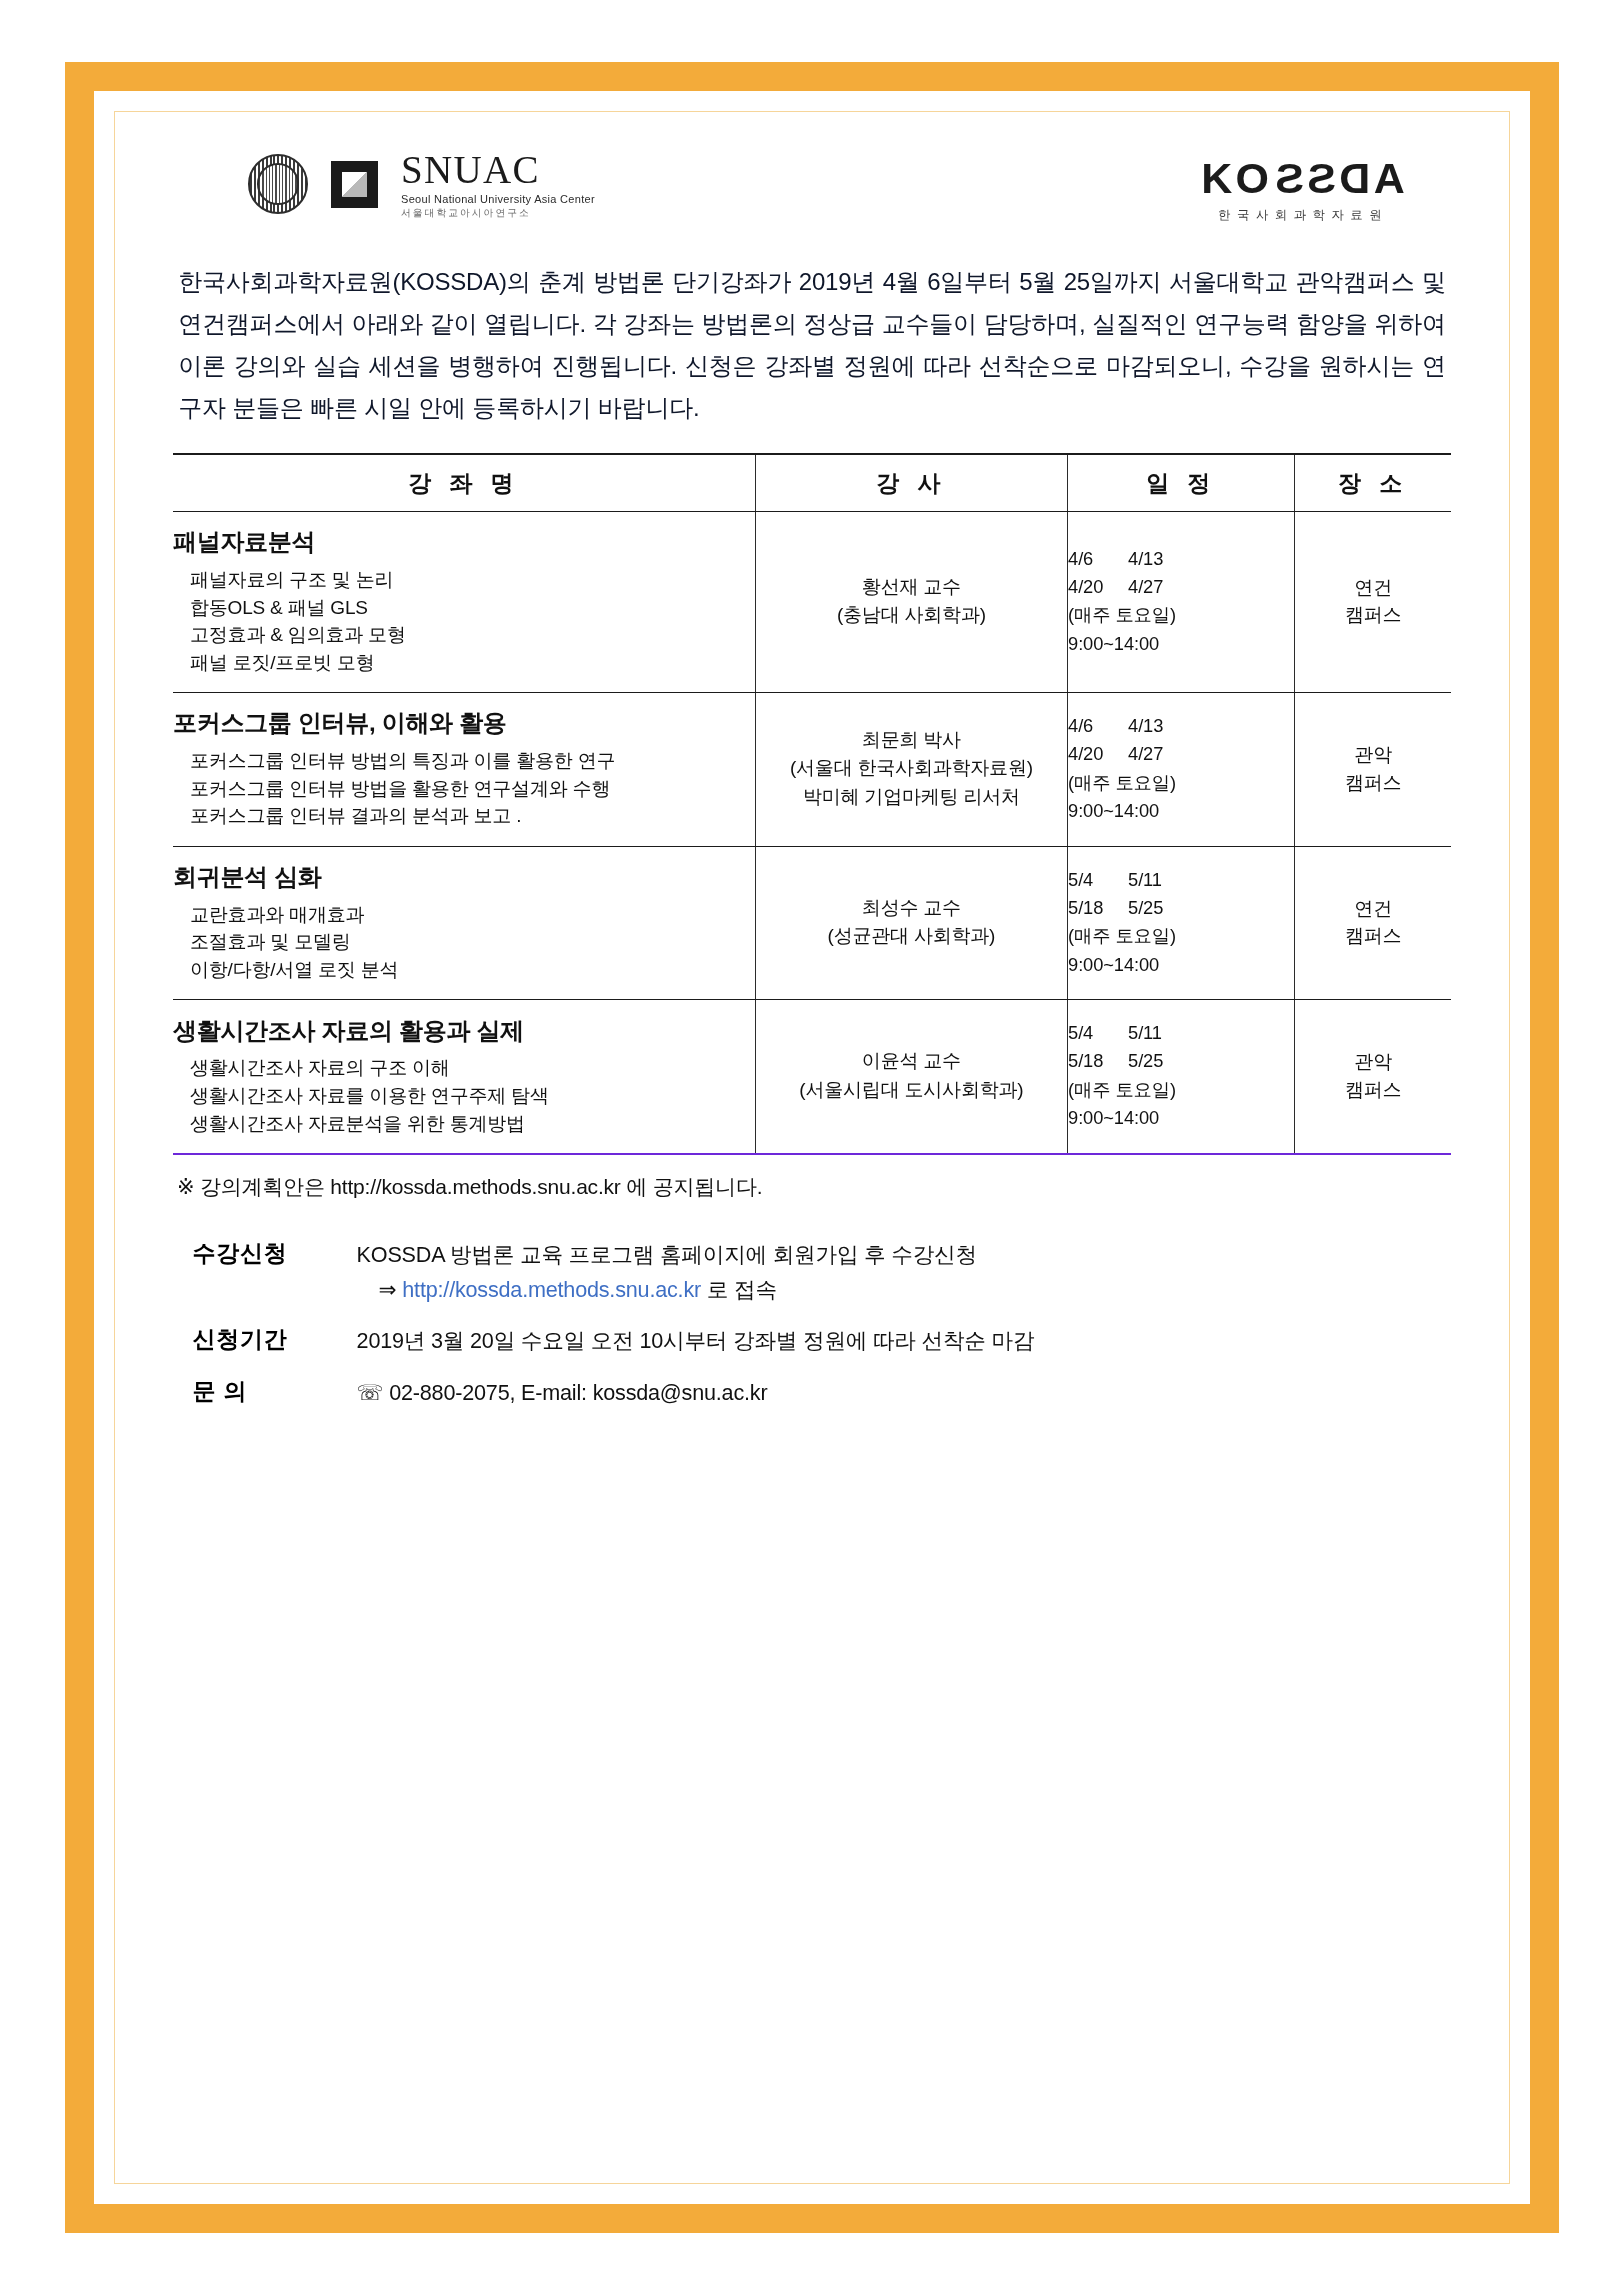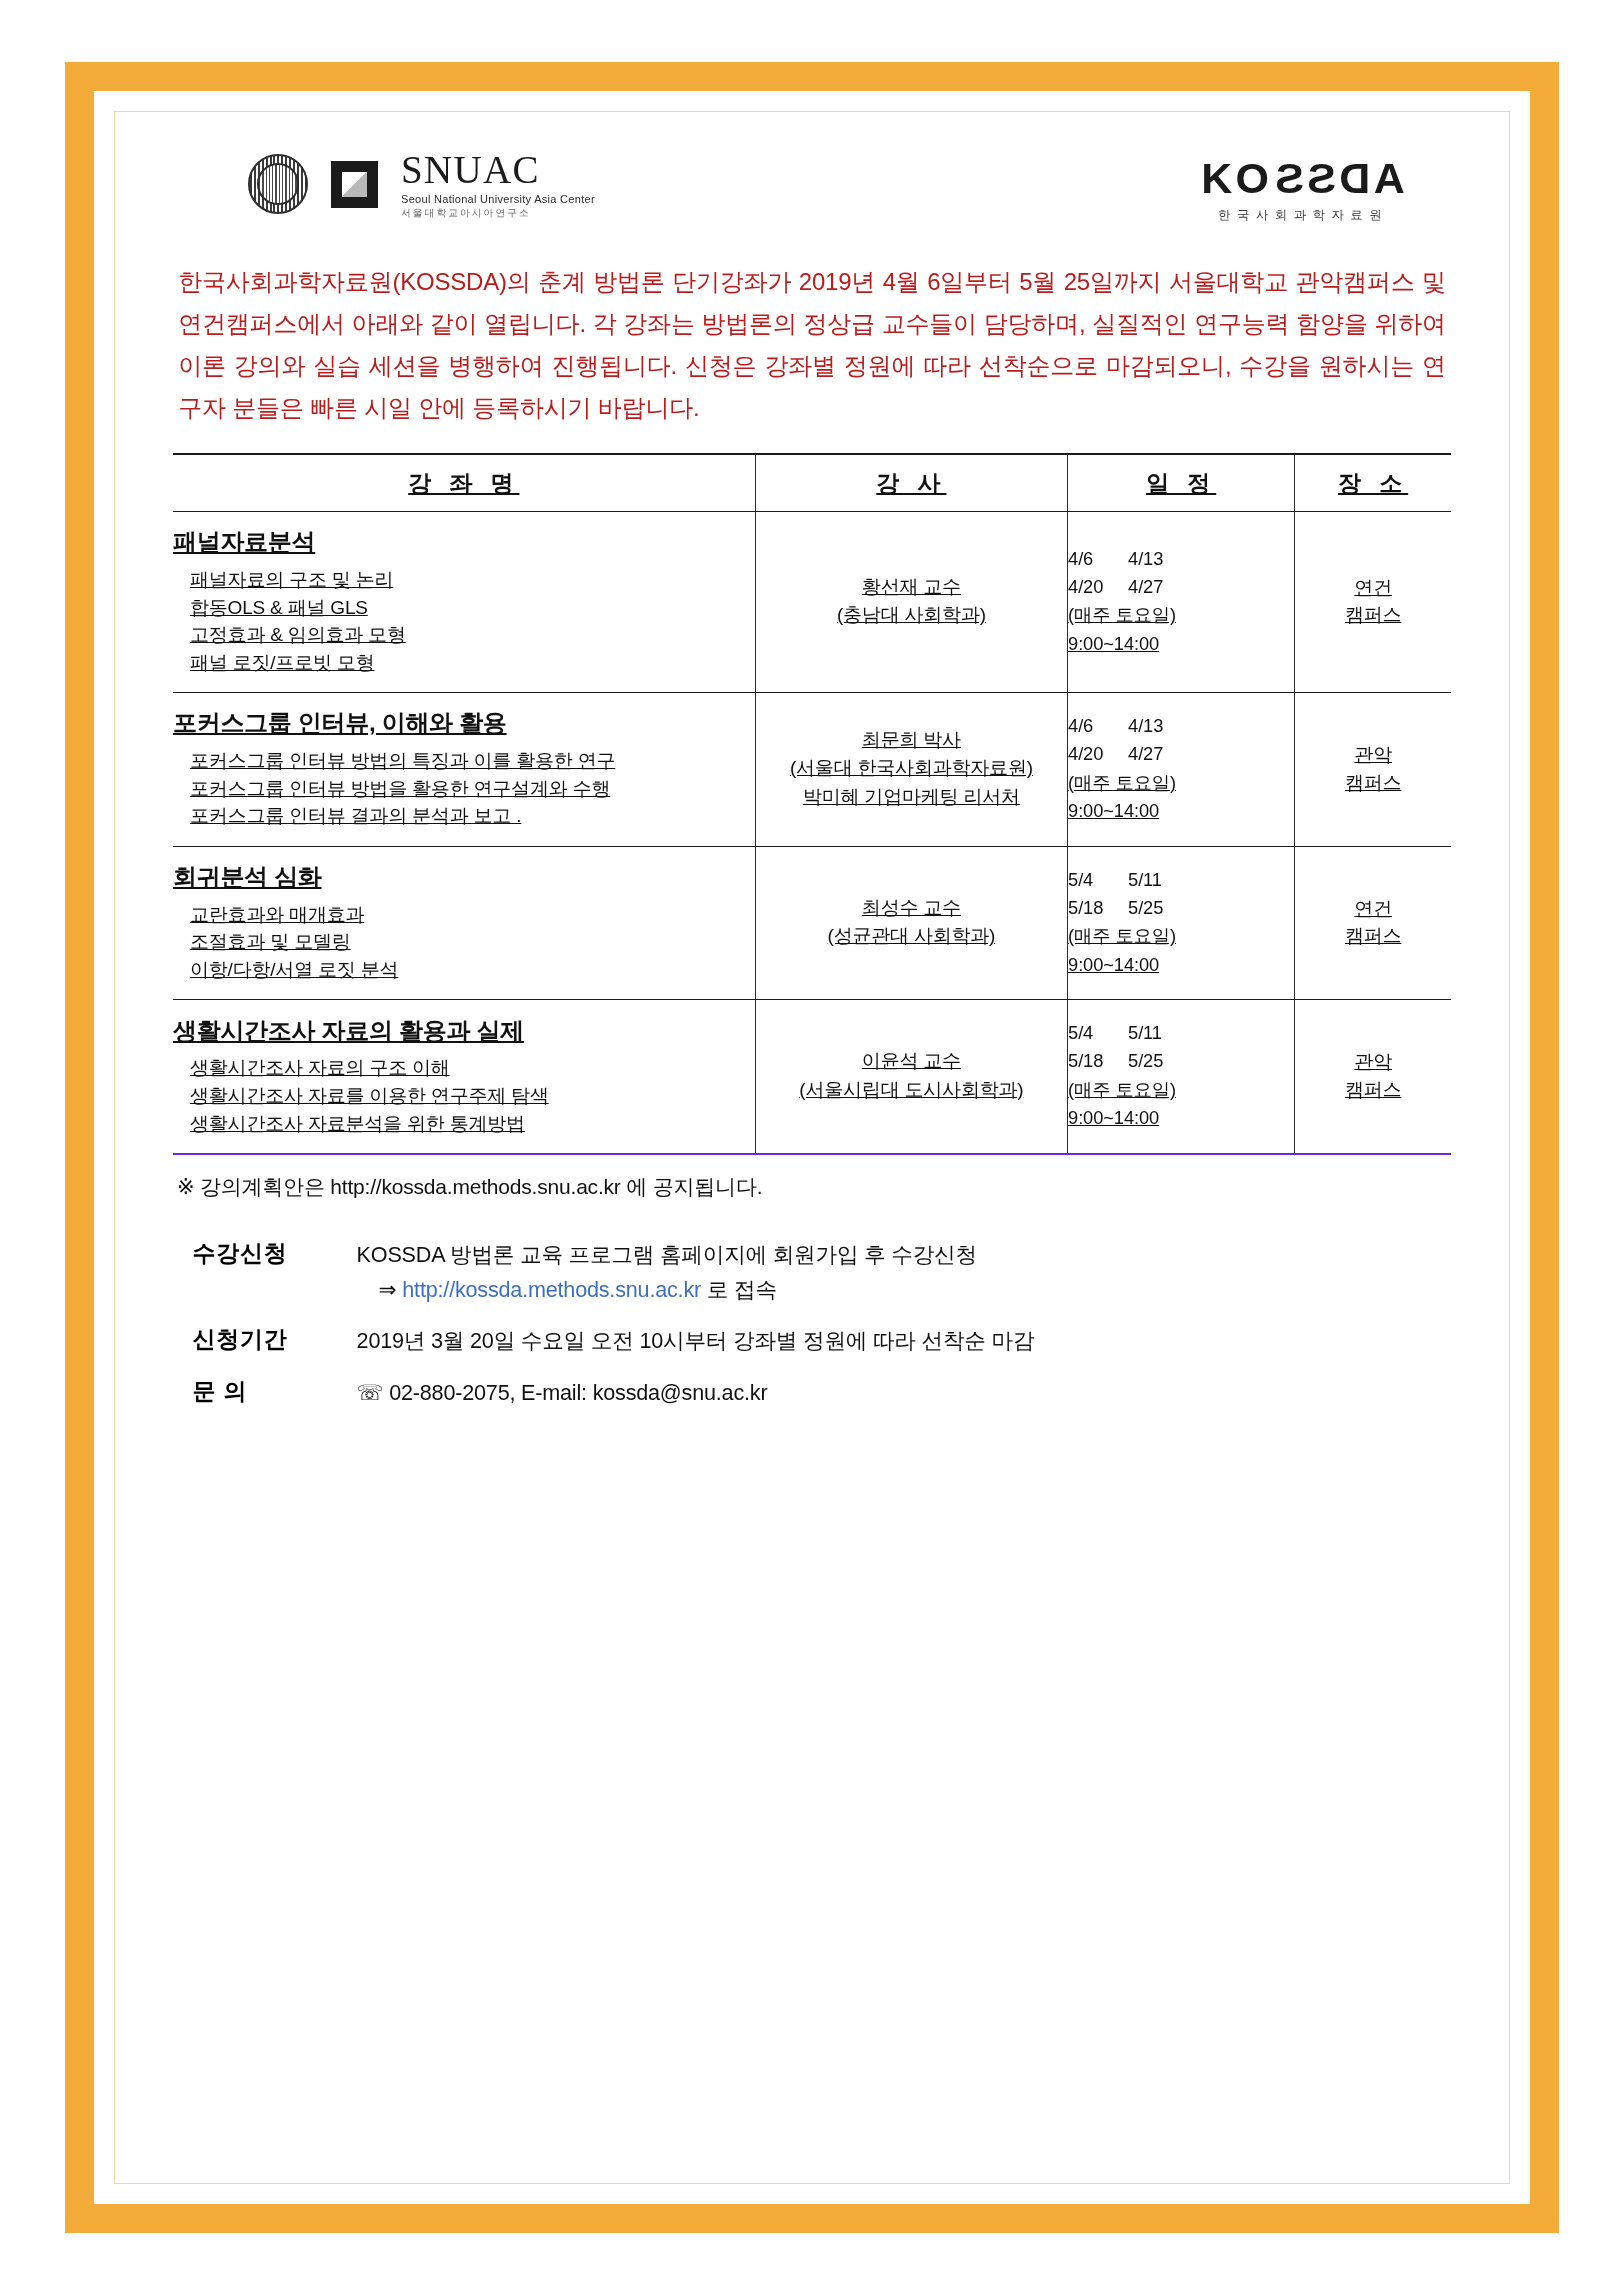--- a/index.html
+++ b/index.html
@@ -153,33 +153,32 @@
     letter-spacing: 0.7px;
     line-height: 1.2;
     margin-top: 3.9px;
   }
 
   
   .intro {
     margin-top: 26px;
     font-size: 24px;
     line-height: 1.75;
-    color: #b91c1c;
+    color: #0f172a;
     text-align: justify;
     letter-spacing: -0.2px;
     padding: 0 5.2px;
   }
 
   
   table.courses {
     width: 100%;
     border-collapse: collapse;
     margin-top: 22px;
     color: #111;
-    text-decoration: underline;
   }
   table.courses th, table.courses td {
     border-left: 1.3px solid #2b2b2b;
     border-right: 1.3px solid #2b2b2b;
     padding: 0;
   }
   table.courses thead th {
     border-top: 2px solid #1b1b1b;
     border-bottom: 1.3px solid #1b1b1b;
     font-size: 23px;

